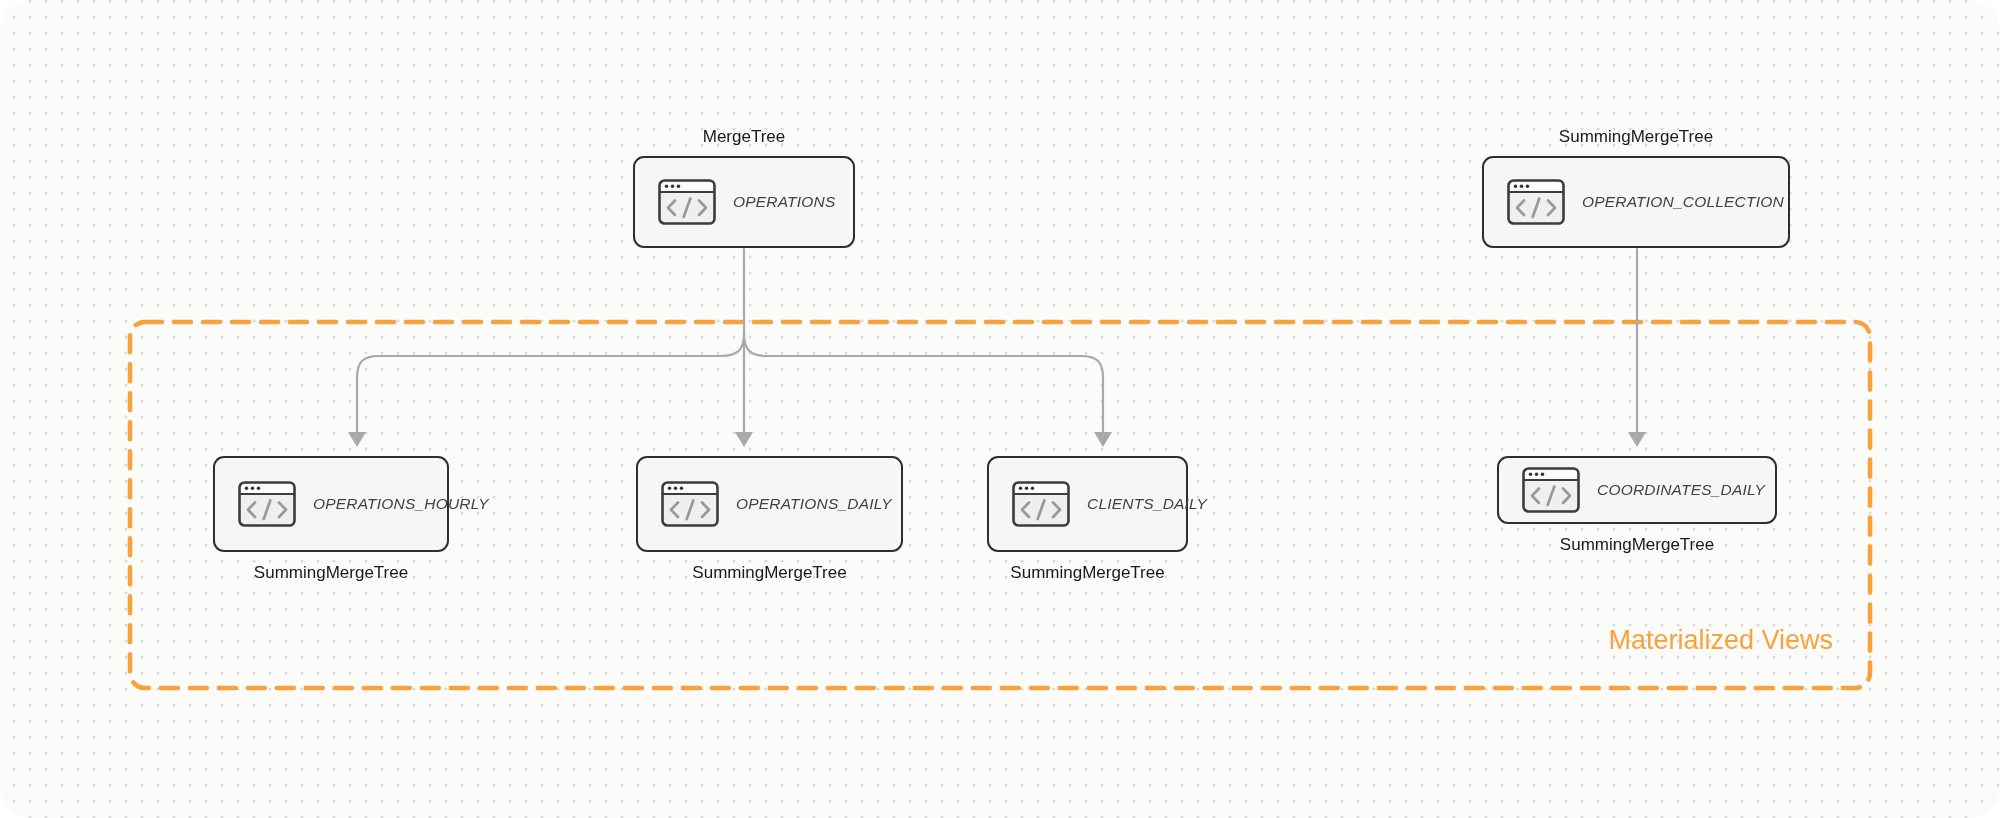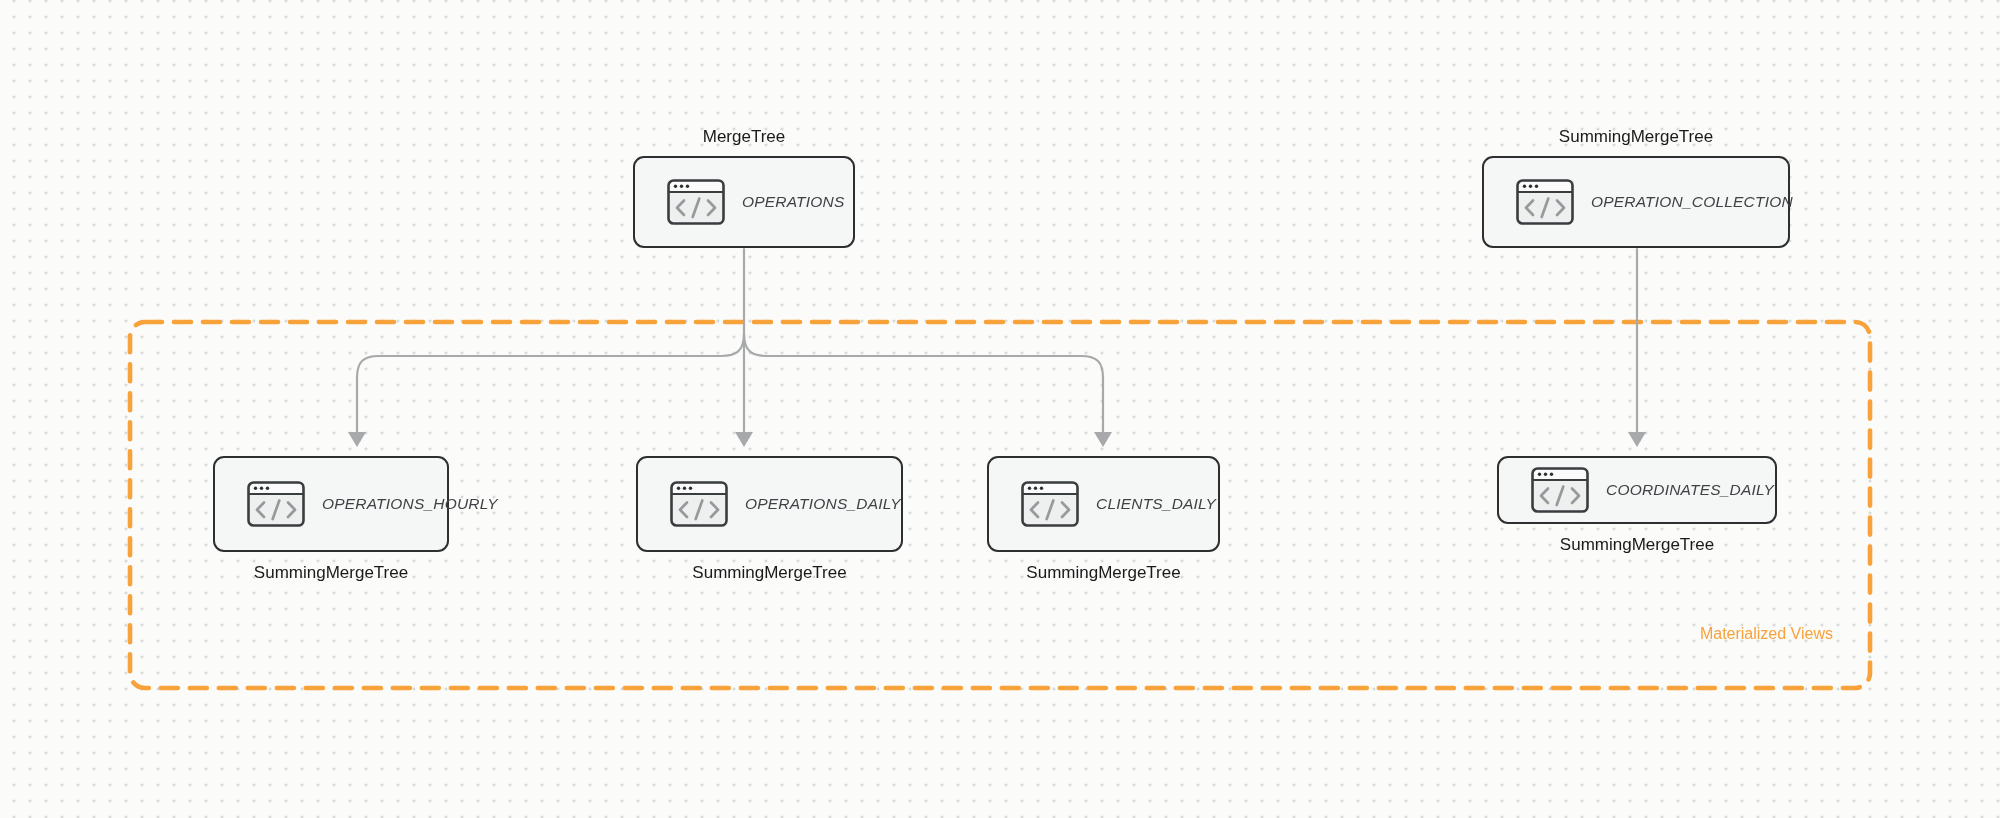--- a/index.html
+++ b/index.html
@@ -9,38 +9,39 @@
   }
   .canvas {
     position: relative;
     width: 2000px;
     height: 818px;
     overflow: hidden;
     background-color: #fbfbfa;
     background-image: radial-gradient(circle, #d9dadc 1.4px, transparent 1.7px);
     background-size: 16px 16px;
     background-position: 6px 9px;
+    border-radius: 31px;
   }
   svg.edges-layer {
     position: absolute;
     left: 0; top: 0;
     width: 2000px;
     height: 818px;
     pointer-events: none;
   }
   .node { position: absolute; }
   .node .box {
     position: absolute;
     left: 0; top: 0; right: 0; bottom: 0;
     background: #f5f6f6;
     border: 2.5px solid #2d2f31;
     border-radius: 11px;
     display: flex;
     align-items: center;
-    padding-left: 32px;
+    padding-left: 23px;
     box-sizing: border-box;
     gap: 17px;
   }
   .node .node-label {
     font-style: italic;
     font-size: 15.5px;
     letter-spacing: 0.2px;
     color: #3f4245;
     white-space: nowrap;
   }
@@ -54,28 +55,28 @@
   }
   .engine-above { bottom: calc(100% + 9px); }
   .engine-below { top: calc(100% + 11px); }
   .win-icon { display: block; flex: 0 0 auto; }
 
   
   .n-operations   { left: 633px;  top: 156px; width: 222px; height: 92px; }
   .n-collection   { left: 1482px; top: 156px; width: 308px; height: 92px; }
   .n-hourly       { left: 213px;  top: 456px; width: 236px; height: 96px; }
   .n-daily        { left: 636px;  top: 456px; width: 267px; height: 96px; }
-  .n-clients      { left: 987px;  top: 456px; width: 233px; height: 96px; }
+  .n-clients      { left: 987px;  top: 456px; width: 201px; height: 96px; }
   .n-coordinates  { left: 1497px; top: 456px; width: 280px; height: 68px; }
 
   .group-label {
     position: absolute;
     right: 167px;
     top: 625px;
-    font-size: 16px;
+    font-size: 27px;
     font-weight: 500;
     color: #f8a23b;
     white-space: nowrap;
   }
 </style>
 </head>
 <body>
 
 <div class="canvas">
 

